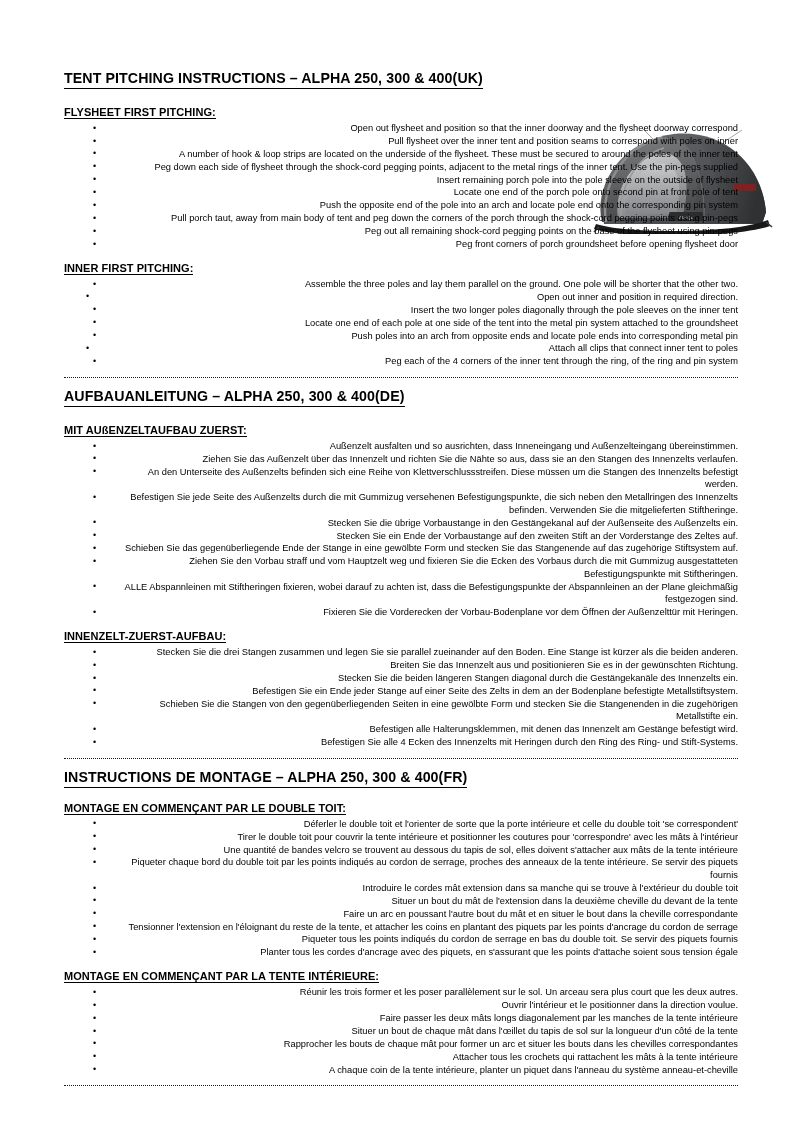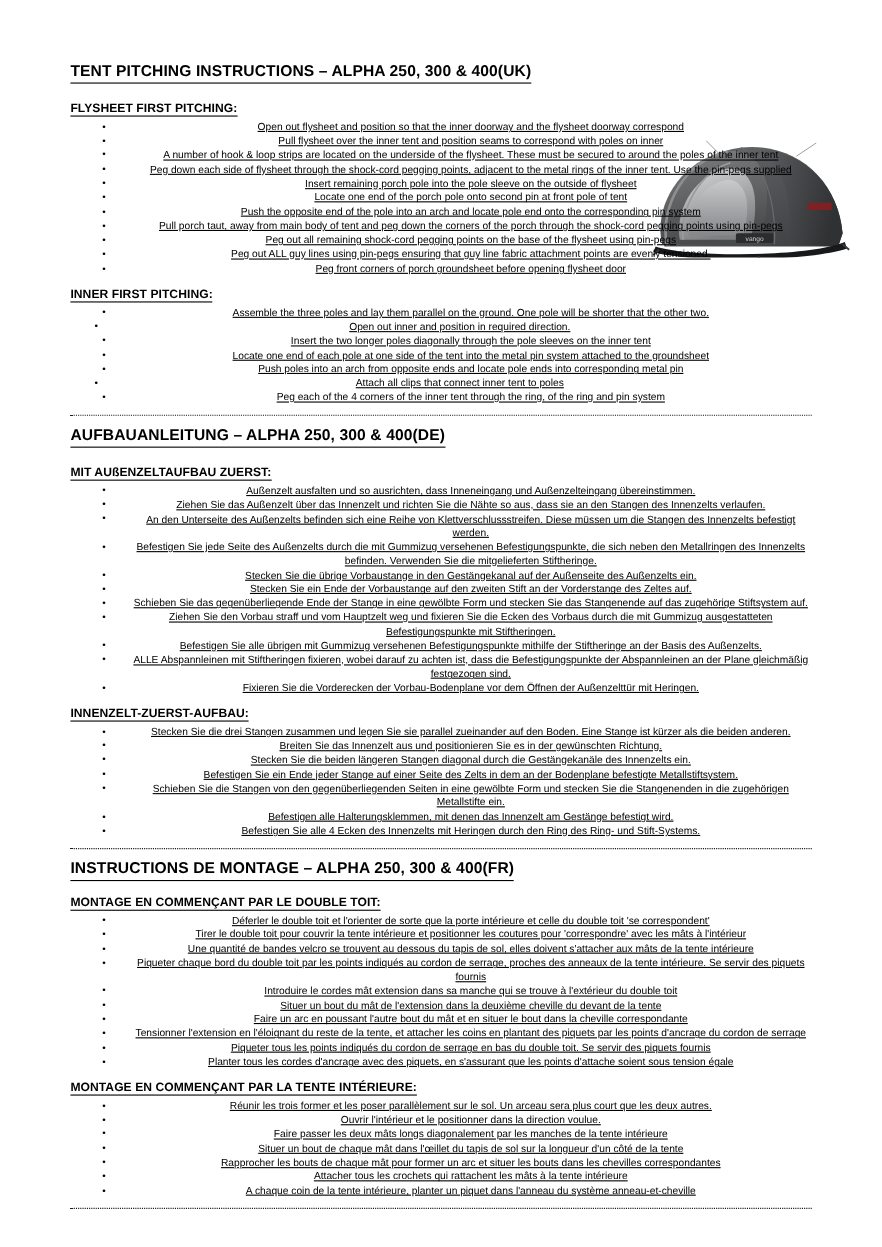--- a/index.html
+++ b/index.html
@@ -16,23 +16,22 @@
     position: relative;
     width: 802px;
     height: 1134px;
     background: #ffffff;
     overflow: hidden;
     box-sizing: border-box;
   }
   .content {
     position: absolute;
     left: 64px;
-    top: 57px;
+    top: 70px;
     width: 674px;
-    text-decoration: underline;
   }
 
   
   .lang-title {
     font-size: 14.2px;
     font-weight: bold;
     letter-spacing: 0.1px;
     line-height: 1.2;
     margin: 0 0 0 0;
     display: inline-block;
@@ -56,21 +55,21 @@
     list-style: none;
     margin: 2px 0 0 0;
     padding: 0;
   }
   ul.bullets > li {
     position: relative;
     font-size: 9.3px;
     line-height: 12.6px;
     padding-left: 54px;
     margin: 0 0 0.3px 0;
-    text-align: center;
+    text-align: right;
   }
   ul.bullets > li::before {
     content: "\2022";
     position: absolute;
     left: 29px;
     top: -0.4px;
     font-size: 9px;
     line-height: 12.6px;
   }
   
@@ -189,21 +188,20 @@
         <ul class="bullets">
             <li>Open out flysheet and position so that the inner doorway and the flysheet doorway correspond</li>
             <li>Pull flysheet over the inner tent and position seams to correspond with poles on inner</li>
             <li>A number of hook &amp; loop strips are located on the underside of the flysheet. These must be secured to around the poles of the inner tent</li>
             <li>Peg down each side of flysheet through the shock-cord pegging points, adjacent to the metal rings of the inner tent. Use the pin-pegs supplied</li>
             <li>Insert remaining porch pole into the pole sleeve on the outside of flysheet</li>
             <li>Locate one end of the porch pole onto second pin at front pole of tent</li>
             <li>Push the opposite end of the pole into an arch and locate pole end onto the corresponding pin system</li>
             <li>Pull porch taut, away from main body of tent and peg down the corners of the porch through the shock-cord pegging points using pin-pegs</li>
             <li>Peg out all remaining shock-cord pegging points on the base of the flysheet using pin-pegs</li>
-            <li>Peg out ALL guy lines using pin-pegs ensuring that guy line fabric attachment points are evenly tensioned.</li>
             <li>Peg front corners of porch groundsheet before opening flysheet door</li>
           </ul>
       </div>
 
       <div class="block-gap-sm"></div>
 
       <div>
         <span class="sub-title">INNER FIRST PITCHING:</span>
         <ul class="bullets">
             <li>Assemble the three poles and lay them parallel on the ground. One pole will be shorter that the other two.</li>
@@ -230,21 +228,20 @@
         <span class="sub-title">MIT AUßENZELTAUFBAU ZUERST:</span>
         <ul class="bullets">
             <li>Außenzelt ausfalten und so ausrichten, dass Inneneingang und Außenzelteingang übereinstimmen.</li>
             <li>Ziehen Sie das Außenzelt über das Innenzelt und richten Sie die Nähte so aus, dass sie an den Stangen des Innenzelts verlaufen.</li>
             <li>An den Unterseite des Außenzelts befinden sich eine Reihe von Klettverschlussstreifen. Diese müssen um die Stangen des Innenzelts befestigt werden.</li>
             <li>Befestigen Sie jede Seite des Außenzelts durch die mit Gummizug versehenen Befestigungspunkte, die sich neben den Metallringen des Innenzelts befinden. Verwenden Sie die mitgelieferten Stiftheringe.</li>
             <li>Stecken Sie die übrige Vorbaustange in den Gestängekanal auf der Außenseite des Außenzelts ein.</li>
             <li>Stecken Sie ein Ende der Vorbaustange auf den zweiten Stift an der Vorderstange des Zeltes auf.</li>
             <li>Schieben Sie das gegenüberliegende Ende der Stange in eine gewölbte Form und stecken Sie das Stangenende auf das zugehörige Stiftsystem auf.</li>
             <li>Ziehen Sie den Vorbau straff und vom Hauptzelt weg und fixieren Sie die Ecken des Vorbaus durch die mit Gummizug ausgestatteten Befestigungspunkte mit Stiftheringen.</li>
-            <li>Befestigen Sie alle übrigen mit Gummizug versehenen Befestigungspunkte mithilfe der Stiftheringe an der Basis des Außenzelts.</li>
             <li>ALLE Abspannleinen mit Stiftheringen fixieren, wobei darauf zu achten ist, dass die Befestigungspunkte der Abspannleinen an der Plane gleichmäßig festgezogen sind.</li>
             <li>Fixieren Sie die Vorderecken der Vorbau-Bodenplane vor dem Öffnen der Außenzelttür mit Heringen.</li>
           </ul>
       </div>
 
       <div class="block-gap-sm"></div>
 
       <div>
         <span class="sub-title">INNENZELT-ZUERST-AUFBAU:</span>
         <ul class="bullets">

